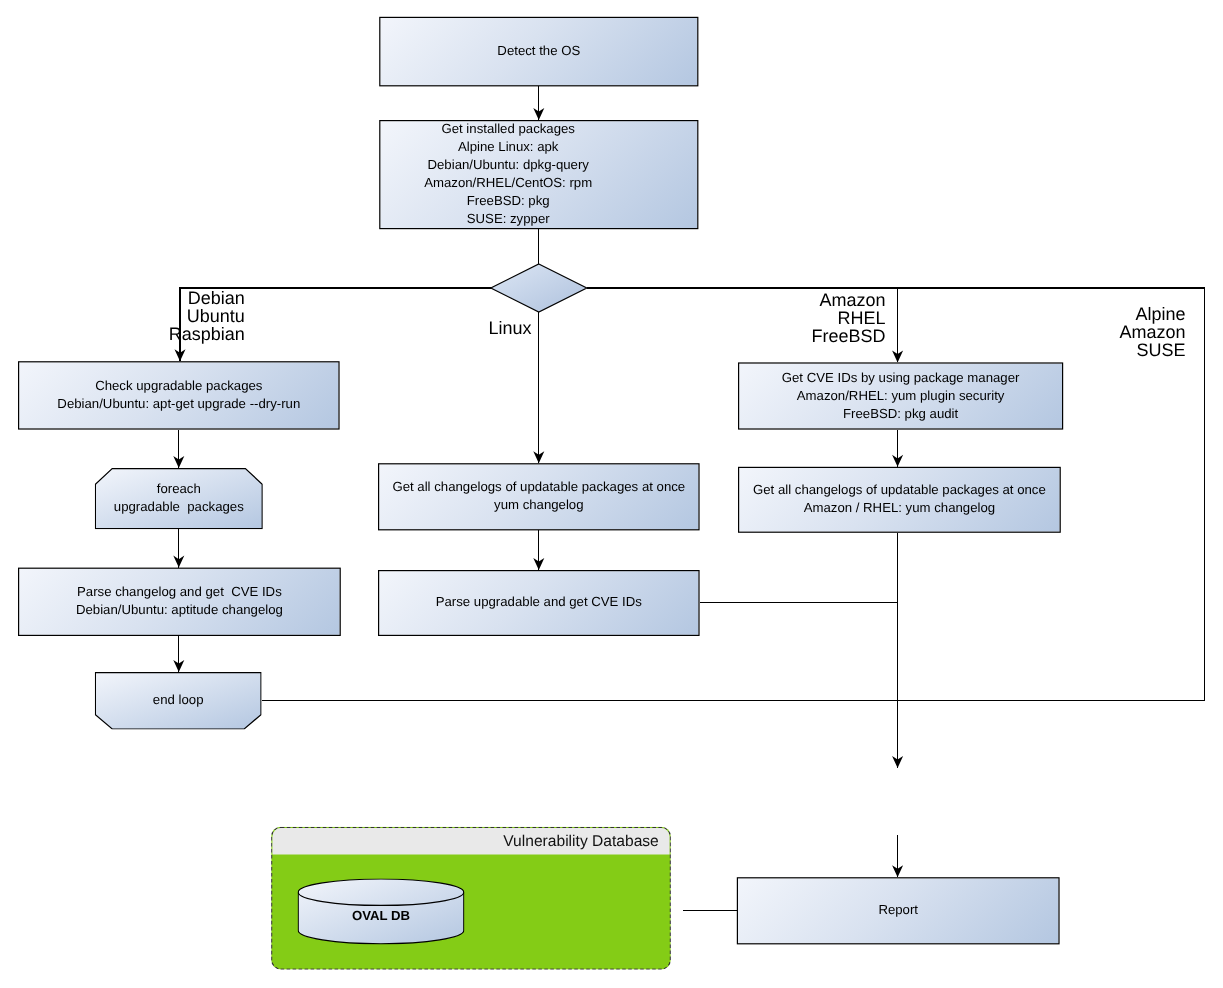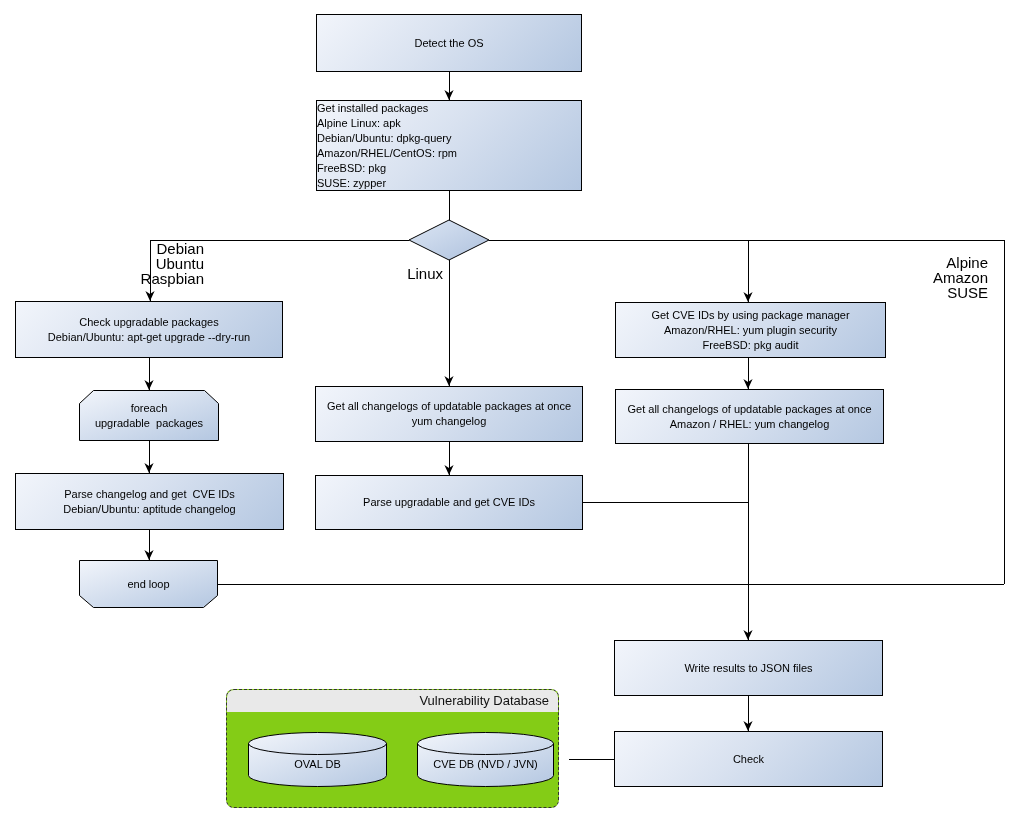--- a/index.html
+++ b/index.html
@@ -20,21 +20,21 @@
     justify-content:center;
     box-sizing:border-box;
   }
   .lbl{
     font-size:11px;
     line-height:15px;
     text-align:center;
     white-space:pre-wrap;
     width:100%;
   }
-  .align-right .lbl{ text-align:left; padding-right:51px; box-sizing:border-box;}
+  .align-right .lbl{ text-align:center; padding-right:51px; box-sizing:border-box;}
   .shape-node{
     position:absolute;
     display:flex;align-items:center;justify-content:center;
   }
   .shape-node svg{position:absolute;left:0;top:0;}
   .shape-node .lbl{position:relative;z-index:1;}
   .edge-label{
     position:absolute;
     font-size:15px;
     line-height:15px;
@@ -66,20 +66,21 @@
   }
   .cylinder{
     position:absolute;
     display:flex;align-items:center;justify-content:center;
   }
   .cylinder svg{position:absolute;left:0;top:0;}
   .cylinder .cyl-lbl{
     position:relative;z-index:1;
     font-size:11px;
     padding-top:9px;
+    font-weight:bold;
   }
 </style>
 </head>
 <body>
 
 <div class="canvas">
 
   <div class="node" style="left:316px;top:14px;width:266px;height:58px">
     <span class="lbl">Detect the OS</span>
   </div>
@@ -116,26 +117,23 @@
     <span class="lbl">Get CVE IDs by using package manager
 Amazon/RHEL: yum plugin security
 FreeBSD: pkg audit</span>
   </div>
 
   <div class="node" style="left:615px;top:389px;width:269px;height:55px">
     <span class="lbl">Get all changelogs of updatable packages at once
 Amazon / RHEL: yum changelog</span>
   </div>
 
-  <div class="node" style="left:614px;top:640px;width:269px;height:56px">
-    <span class="lbl">Write results to JSON files</span>
-  </div>
 
   <div class="node" style="left:614px;top:731px;width:269px;height:56px">
-    <span class="lbl">Check</span>
+    <span class="lbl">Report</span>
   </div>
 
   <div class="shape-node" style="left:79px;top:390px;width:140px;height:51px">
     <svg width="140" height="51" viewBox="0 0 140 51">
       <defs>
         <linearGradient id="g1" x1="0" y1="0" x2="1" y2="1">
           <stop offset="0" stop-color="#f2f5fb"></stop>
             <stop offset="1" stop-color="#b4c7e1"></stop>
         </linearGradient>
       </defs>
@@ -157,20 +155,23 @@
     </svg>
     <span class="lbl">end loop</span>
   </div>
 
   <div class="edge-label" style="left:119px;top:241px;width:85px">Debian
 Ubuntu
 Raspbian</div>
 
   <div class="edge-label" style="left:375px;top:266px;width:68px">Linux</div>
 
+  <div class="edge-label" style="left:650px;top:243px;width:88px">Amazon
+RHEL
+FreeBSD</div>
 
   <div class="edge-label" style="left:888px;top:255px;width:100px">Alpine Amazon
 SUSE</div>
 
   <div class="vulndb">
     <div class="vulndb-title">Vulnerability Database</div>
   </div>
 
   <div class="cylinder" style="left:248px;top:732px;width:139px;height:55px">
     <svg width="139" height="55" viewBox="0 0 139 55">
@@ -179,33 +180,20 @@
           <stop offset="0" stop-color="#f2f5fb"></stop>
             <stop offset="1" stop-color="#b4c7e1"></stop>
         </linearGradient>
       </defs>
       <path d="M0.5,11.5 A69,11 0 0 1 138.5,11.5 L138.5,43.5 A69,11 0 0 1 0.5,43.5 Z" fill="url(#g3)" stroke="#000" stroke-width="1"></path>
       <path d="M0.5,11.5 A69,11 0 0 0 138.5,11.5" fill="none" stroke="#000" stroke-width="1"></path>
     </svg>
     <span class="cyl-lbl">OVAL DB</span>
   </div>
 
-  <div class="cylinder" style="left:417px;top:732px;width:137px;height:55px">
-    <svg width="137" height="55" viewBox="0 0 137 55">
-      <defs>
-        <linearGradient id="g4" x1="0" y1="0" x2="1" y2="1">
-          <stop offset="0" stop-color="#f2f5fb"></stop>
-            <stop offset="1" stop-color="#b4c7e1"></stop>
-        </linearGradient>
-      </defs>
-      <path d="M0.5,11.5 A68,11 0 0 1 136.5,11.5 L136.5,43.5 A68,11 0 0 1 0.5,43.5 Z" fill="url(#g4)" stroke="#000" stroke-width="1"></path>
-      <path d="M0.5,11.5 A68,11 0 0 0 136.5,11.5" fill="none" stroke="#000" stroke-width="1"></path>
-    </svg>
-    <span class="cyl-lbl">CVE DB (NVD / JVN)</span>
-  </div>
 
   <svg class="connectors" width="1019" height="823" viewBox="0 0 1019 823">
     <defs>
       <marker id="arrow" viewBox="0 0 10 10" refX="10" refY="5" markerWidth="11" markerHeight="10" markerUnits="userSpaceOnUse" orient="auto">
         <path d="M0,0.4 L10,5 L0,9.6 L3,5 Z" fill="#000"></path>
       </marker>
       <linearGradient id="gd" x1="0" y1="0" x2="1" y2="1">
         <stop offset="0" stop-color="#dce6f4"></stop>
           <stop offset="1" stop-color="#aec1dd"></stop>
       </linearGradient>

